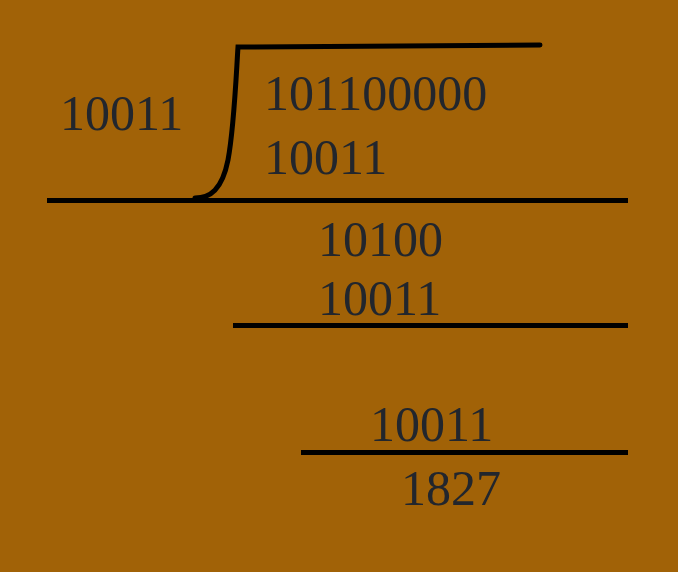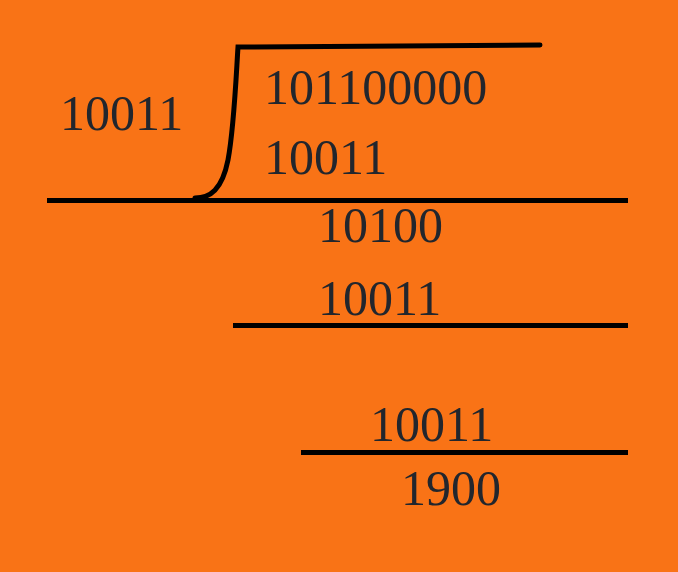--- a/index.html
+++ b/index.html
@@ -5,21 +5,21 @@
 <style>
   html, body {
     margin: 0;
     padding: 0;
     background: #ffffff;
   }
   #canvas {
     position: relative;
     width: 678px;
     height: 572px;
-    background: #f97316;
+    background: #a16207;
     overflow: hidden;
     font-family: "Liberation Serif", "DejaVu Serif", serif;
   }
   .num {
     position: absolute;
     font-family: "Liberation Serif", "DejaVu Serif", serif;
     font-size: 50px;
     line-height: 50px;
     color: #22262d;
     letter-spacing: 0px;
@@ -35,23 +35,23 @@
   .bracket {
     position: absolute;
     left: 180px;
     top: 30px;
     width: 380px;
     height: 180px;
     pointer-events: none;
   }
   
   #divisor        { left: 60px;  top: 88px; }
-  #dividend       { left: 264px; top: 62px; }
+  #dividend       { left: 264px; top: 68px; }
   #sub1           { left: 264px; top: 132px; }
-  #rem1           { left: 318px; top: 200px; }
+  #rem1           { left: 318px; top: 214px; }
   #sub2           { left: 318px; top: 273px; }
   #rem2           { left: 370px; top: 341px; }
   #sub3           { left: 370px; top: 399px; }
   #remainder      { left: 401px; top: 463px; }
 
   #rule1 { left: 47px;  top: 198px; width: 581px; }
   #rule2 { left: 233px; top: 323px; width: 395px; }
   #rule3 { left: 301px; top: 450px; width: 327px; }
 </style>
 </head>
@@ -78,15 +78,15 @@
 
   <div class="num" id="sub2">10011</div>
 
   <div class="rule" id="rule2"></div>
 
 
   <div class="num" id="sub3">10011</div>
 
   <div class="rule" id="rule3"></div>
 
-  <div class="num" id="remainder">1900</div>
+  <div class="num" id="remainder">1827</div>
 
 </div>
 
 </body></html>

